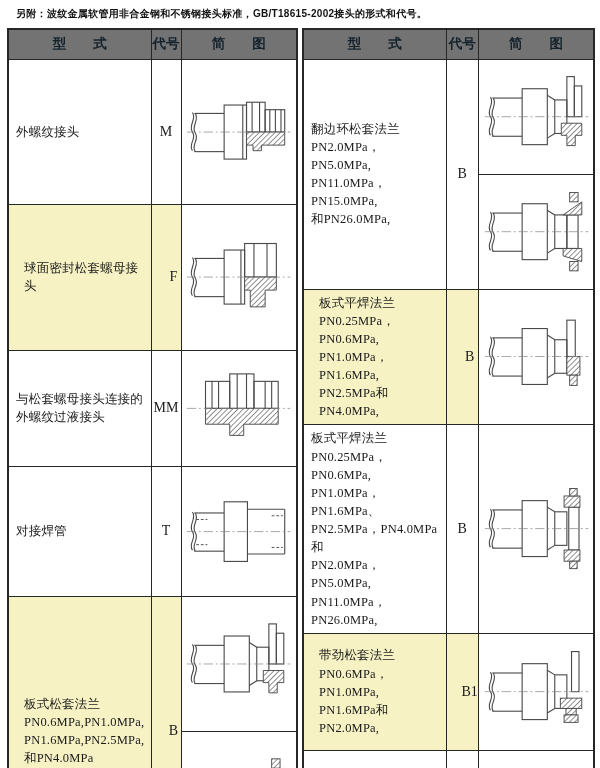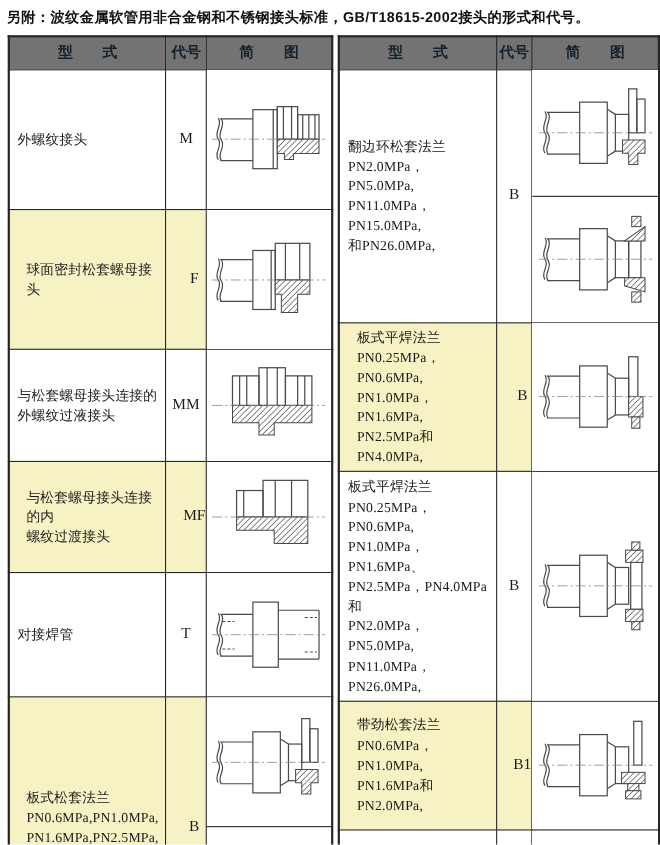--- a/index.html
+++ b/index.html
@@ -1,19 +1,19 @@
 <!DOCTYPE html>
 <html><head>
 <meta charset="utf-8">
 <style>
   html,body{margin:0;padding:0;background:#ffffff;}
   .page{width:600px;height:768px;background:#fff;box-sizing:border-box;overflow:hidden;
         font-family:"Liberation Serif","DejaVu Serif",serif;color:#1a1a1a;}
-  .title{margin:7px 6px 7px 6px;font-family:"Liberation Sans","DejaVu Sans",sans-serif;
-         font-weight:bold;font-size:13px;letter-spacing:.3px;color:#111;}
+  .title{margin:7px 6px 7px 16px;font-family:"Liberation Sans","DejaVu Sans",sans-serif;
+         font-weight:bold;font-size:10px;letter-spacing:.3px;color:#111;}
   .tables{display:flex;gap:4px;margin:0 0 0 7px;}
   table.t{border-collapse:collapse;table-layout:fixed;background:#fff;}
   table.t, table.t th, table.t td{border:1.6px solid #262626;}
   table.t{border-width:2px;}
   th{background:#737373;font-weight:600;font-size:13.5px;text-align:center;
      font-family:"Liberation Serif","DejaVu Serif",serif;color:#14222c;}
   td{padding:0;vertical-align:middle;}
   td.type{padding:4px 5px 4px 7px;font-size:12.5px;line-height:1.45;
           white-space:pre-line;letter-spacing:.2px;}
   td.code{text-align:center;font-size:14px;font-family:"Liberation Serif","DejaVu Serif",serif;}
@@ -127,40 +127,20 @@
                     <rect class="s" x="74" y="16" width="26" height="29"></rect>
                     <line class="s" x1="86" y1="16" x2="86" y2="45"></line>
                     <line class="s" x1="93" y1="16" x2="93" y2="45"></line>
                     <path class="h" d="M22 45h78v17h-37v12h-15v-12h-26z"></path>
                     <path class="cl" d="M2 45h111"></path>
                   </svg>
                 </div>
               </div>
           </td>
         </tr>
-        <tr style="height:87px" class="hl">
-          <td class="type">与松套螺母接头连接的内
-螺纹过渡接头</td>
-          <td class="code">MF</td>
-          <td class="diag">
-            <div class="dstack">
-                <div class="dwrap">
-                  <svg viewBox="0 0 115 90" preserveAspectRatio="xMidYMid meet">
-                    <rect class="s" x="26" y="19" width="26" height="26"></rect>
-                    <line class="s" x1="33" y1="19" x2="33" y2="45"></line>
-                    <rect class="s" x="52" y="9" width="44" height="36"></rect>
-                    <line class="s" x1="64" y1="9" x2="64" y2="45"></line>
-                    <line class="s" x1="80" y1="9" x2="80" y2="45"></line>
-                    <path class="h" d="M26 45h70v26h-33v-13h-37z"></path>
-                    <path class="cl" d="M2 45h111"></path>
-                  </svg>
-                </div>
-              </div>
-          </td>
-        </tr>
         <tr style="height:98px">
           <td class="type">对接焊管</td>
           <td class="code">T</td>
           <td class="diag">
             <div class="dstack">
                 <div class="dwrap">
                   <svg viewBox="0 0 115 90" preserveAspectRatio="xMidYMid meet">
                     <path class="s" d="M11 25C16 32 6 39 11 46C16 53 6 59 11 66"></path>
                     <path class="s" d="M8 24C13 31 3 38 8 45C13 52 3 58 8 65"></path>
                     <line class="s" x1="10" y1="25" x2="42" y2="25"></line>

